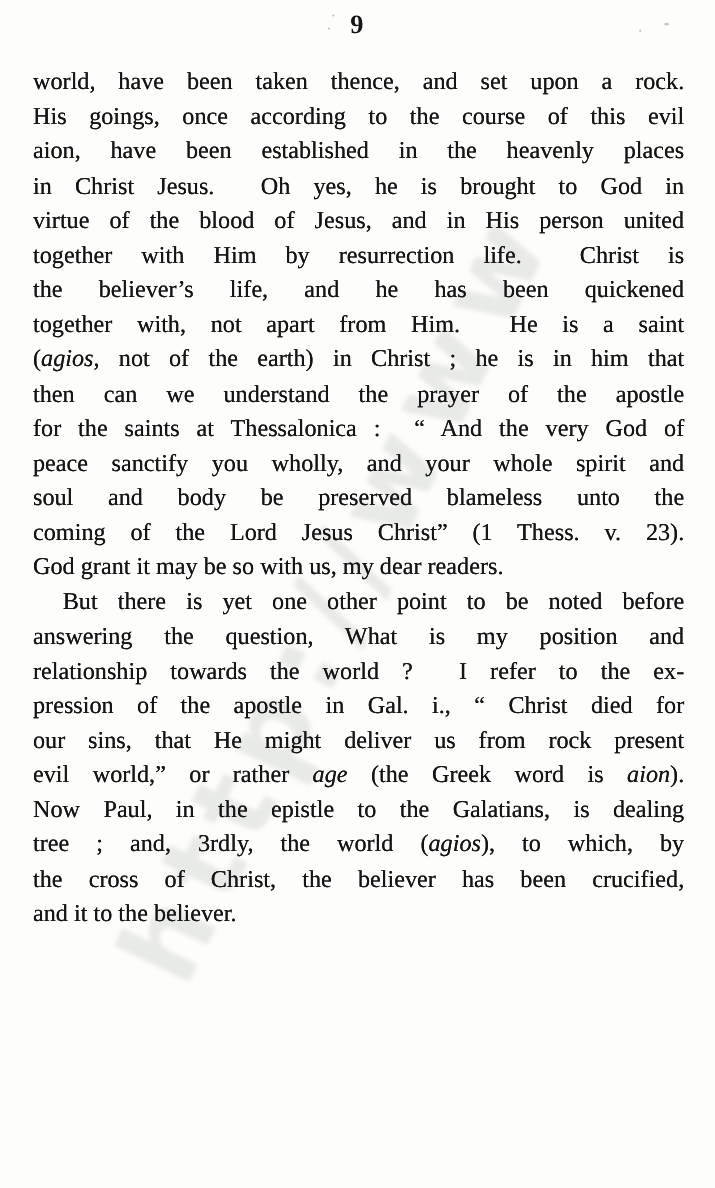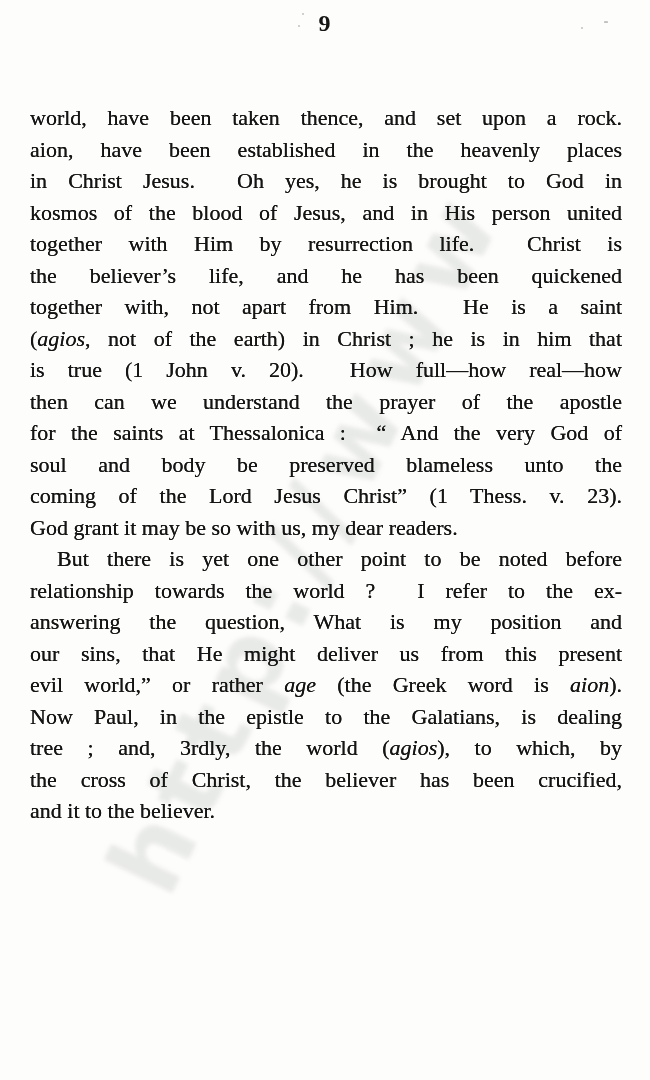--- a/index.html
+++ b/index.html
@@ -38,21 +38,20 @@
     user-select: none;
   }
   .page-body {
     position: absolute;
     left: 30px;
     top: 58px;
     width: 592px;
     font-size: 22px;
     line-height: 31.5px;
     text-shadow: 0 0 0.5px currentColor; 
-    margin-top: 44px;
   }
   .line {
     text-align: justify;
     text-align-last: justify;
     text-justify: inter-word;
     white-space: normal;
   }
   .line.natural { text-align-last: left; }
   .line.indent { text-indent: 27px; }
   .line i { }
@@ -68,37 +67,39 @@
   .speck.s4 { left: 604px; top: 21px;  width: 4px; height: 1.5px; border-radius: 40%; }
 </style>
 </head>
 <body>
 
 <div class="page">
   <div class="watermark">http://www</div>
   <div class="page-number">9</div>
   <div class="page-body">
       <div class="line"><span>world, have been taken thence, and set upon a rock.</span></div>
+      <div class="line"><span>His goings, once according to the course of this evil</span></div>
       <div class="line"><span>aion, have been established in the heavenly places</span></div>
       <div class="line"><span>in Christ Jesus.&nbsp; Oh yes, he is brought to God in</span></div>
-      <div class="line"><span>kosmos of the blood of Jesus, and in His person united</span></div>
+      <div class="line"><span>virtue of the blood of Jesus, and in His person united</span></div>
       <div class="line"><span>together with Him by resurrection life.&nbsp; Christ is</span></div>
       <div class="line"><span>the believer’s life, and he has been quickened</span></div>
       <div class="line"><span>together with, not apart from Him.&nbsp; He is a saint</span></div>
       <div class="line"><span>(</span><i>agios</i><span>, not of the earth) in Christ ; he is in him that</span></div>
-      <div class="line"><span>is true (1 John v. 20).&nbsp; How full—how real—how</span></div>
       <div class="line"><span>then can we understand the prayer of the apostle</span></div>
       <div class="line"><span>for the saints at Thessalonica :&nbsp; “ And the very God of</span></div>
+      <div class="line"><span>peace sanctify you wholly, and your whole spirit and</span></div>
       <div class="line"><span>soul and body be preserved blameless unto the</span></div>
       <div class="line"><span>coming of the Lord Jesus Christ” (1 Thess. v. 23).</span></div>
       <div class="line natural"><span>God grant it may be so with us, my dear readers.</span></div>
       <div class="line indent"><span>But there is yet one other point to be noted before</span></div>
+      <div class="line"><span>answering the question, What is my position and</span></div>
       <div class="line"><span>relationship towards the world ?&nbsp; I refer to the ex-</span></div>
-      <div class="line"><span>answering the question, What is my position and</span></div>
-      <div class="line"><span>our sins, that He might deliver us from this present</span></div>
+      <div class="line"><span>pression of the apostle in Gal. i., “ Christ died for</span></div>
+      <div class="line"><span>our sins, that He might deliver us from rock present</span></div>
       <div class="line"><span>evil world,” or rather </span><i>age</i><span> (the Greek word is </span><i>aion</i><span>).</span></div>
       <div class="line"><span>Now Paul, in the epistle to the Galatians, is dealing</span></div>
       <div class="line"><span>tree ; and, 3rdly, the world (</span><i>agios</i><span>), to which, by</span></div>
       <div class="line"><span>the cross of Christ, the believer has been crucified,</span></div>
       <div class="line natural"><span>and it to the believer.</span></div>
     </div>
   <div class="speck s1"></div>
   <div class="speck s2"></div>
   <div class="speck s3"></div>
   <div class="speck s4"></div>

